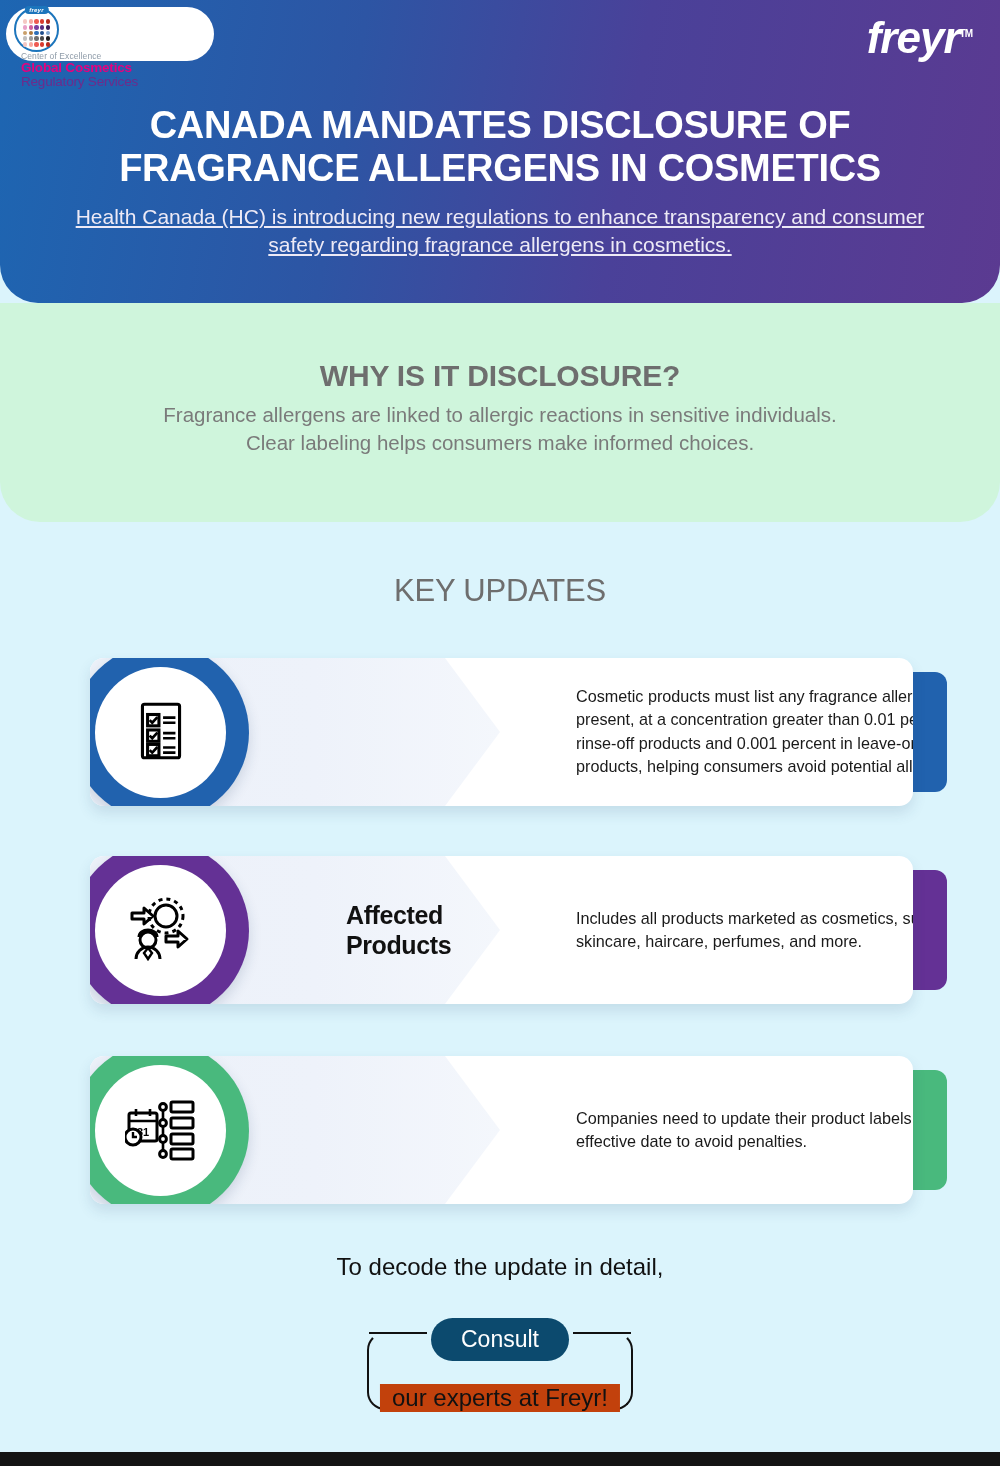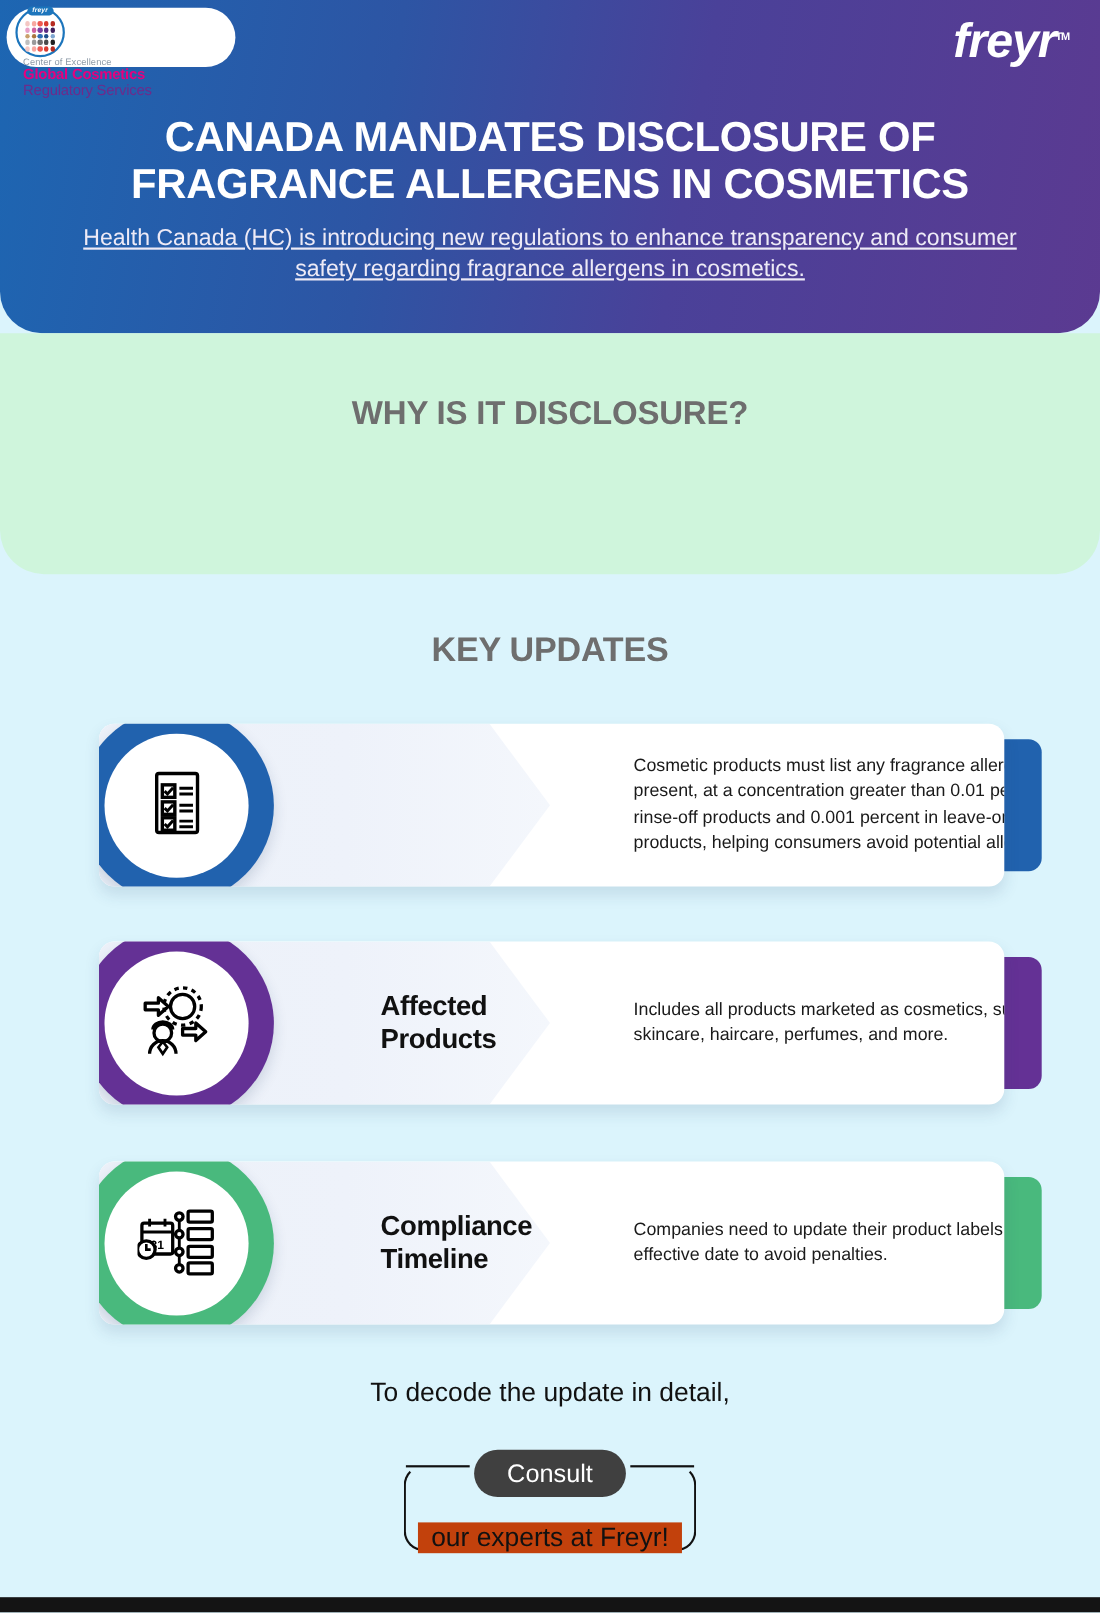--- a/index.html
+++ b/index.html
@@ -75,21 +75,21 @@
   .why-body{
     position:absolute; left:150px; top:98px; width:700px;
     text-align:center; color:#7A7A7A;
     font-size:20.5px; line-height:1.38; font-weight:300;
   }
 
   
   .key-title{
     position:absolute; left:0; top:573px; width:100%;
     text-align:center; color:#6E6E6E;
-    font-size:31px; font-weight:bold; letter-spacing:-.2px;
+    font-size:31px; font-weight:normal; letter-spacing:-.2px;
   }
 
   .card{ position:absolute; left:90px; width:835px; height:148px; }
   .card.c1{ top:658px; }
   .card.c2{ top:856px; }
   .card.c3{ top:1056px; }
 
   .accent{
     position:absolute; right:-22px; top:14px;
     width:58px; height:120px; border-radius:12px;
@@ -137,21 +137,21 @@
     border:2px solid #111; border-radius:18px;
     border-top-color:transparent;
   }
   .cta-frame::before,.cta-frame::after{
     content:""; position:absolute; top:-2px; height:2px; background:#111;
   }
   .cta-frame::before{ left:0; width:58px; }
   .cta-frame::after{ right:0; width:58px; }
   .cta-pill{
     position:absolute; left:50%; top:0; transform:translateX(-50%);
-    background:#404040; color:#fff; font-size:23px; font-weight:300;
+    background:#0c4a6e; color:#fff; font-size:23px; font-weight:300;
     padding:8px 30px; border-radius:24px; white-space:nowrap;
   }
   .cta-bottom{
     position:absolute; left:50%; top:66px; transform:translateX(-50%);
     background:#c2410c; padding:0 12px; font-size:24px; color:#111;
     font-weight:300; white-space:nowrap;
   }
   .footer-bar{
     position:absolute; left:0; bottom:0; width:1000px; height:14px;
     background:#141414;
@@ -201,20 +201,21 @@
   </div>
 
   <div class="freyr-logo"><span>freyr</span><sup>TM</sup></div>
 
   <div class="headline">CANADA MANDATES DISCLOSURE OF FRAGRANCE ALLERGENS IN COSMETICS</div>
   <div class="subhead">Health Canada (HC) is introducing new regulations to enhance transparency and consumer safety regarding fragrance allergens in cosmetics.</div>
 </div>
 
 <div class="why-band">
   <div class="why-title">WHY IS IT DISCLOSURE?</div>
+  <div class="why-body">Fragrance allergens are linked to allergic reactions in sensitive individuals. Clear labeling helps consumers make informed choices.</div>
 </div>
 
 <div class="key-title">KEY UPDATES</div>
 
 <div class="card c1">
   <div class="accent" style="background: rgb(33, 98, 174);"></div>
   <div class="card-body">
     <div class="card-left"></div>
     <div class="icon-ring" style="background: rgb(33, 98, 174);">
       <div class="inner">
@@ -287,21 +288,20 @@
             <circle cx="38" cy="42" r="3.4" fill="#fff"></circle>
             <circle cx="38" cy="57" r="3.4" fill="#fff"></circle>
             <rect x="46" y="5" width="22" height="10" rx="1.5"></rect>
             <rect x="46" y="21" width="22" height="10" rx="1.5"></rect>
             <rect x="46" y="37" width="22" height="10" rx="1.5"></rect>
             <rect x="46" y="52" width="22" height="10" rx="1.5"></rect>
           </svg>
         </span>
       </div>
     </div>
-    <div class="card-title">Compliance Timeline</div>
     <div class="card-desc">Companies need to update their product labels by the effective date to avoid penalties.</div>
   </div>
 </div>
 
 <div class="cta-line">To decode the update in detail,</div>
 <div class="cta-box">
   <div class="cta-frame"></div>
   <div class="cta-pill">Consult</div>
   <div class="cta-bottom">our experts at Freyr!</div>
 </div>

